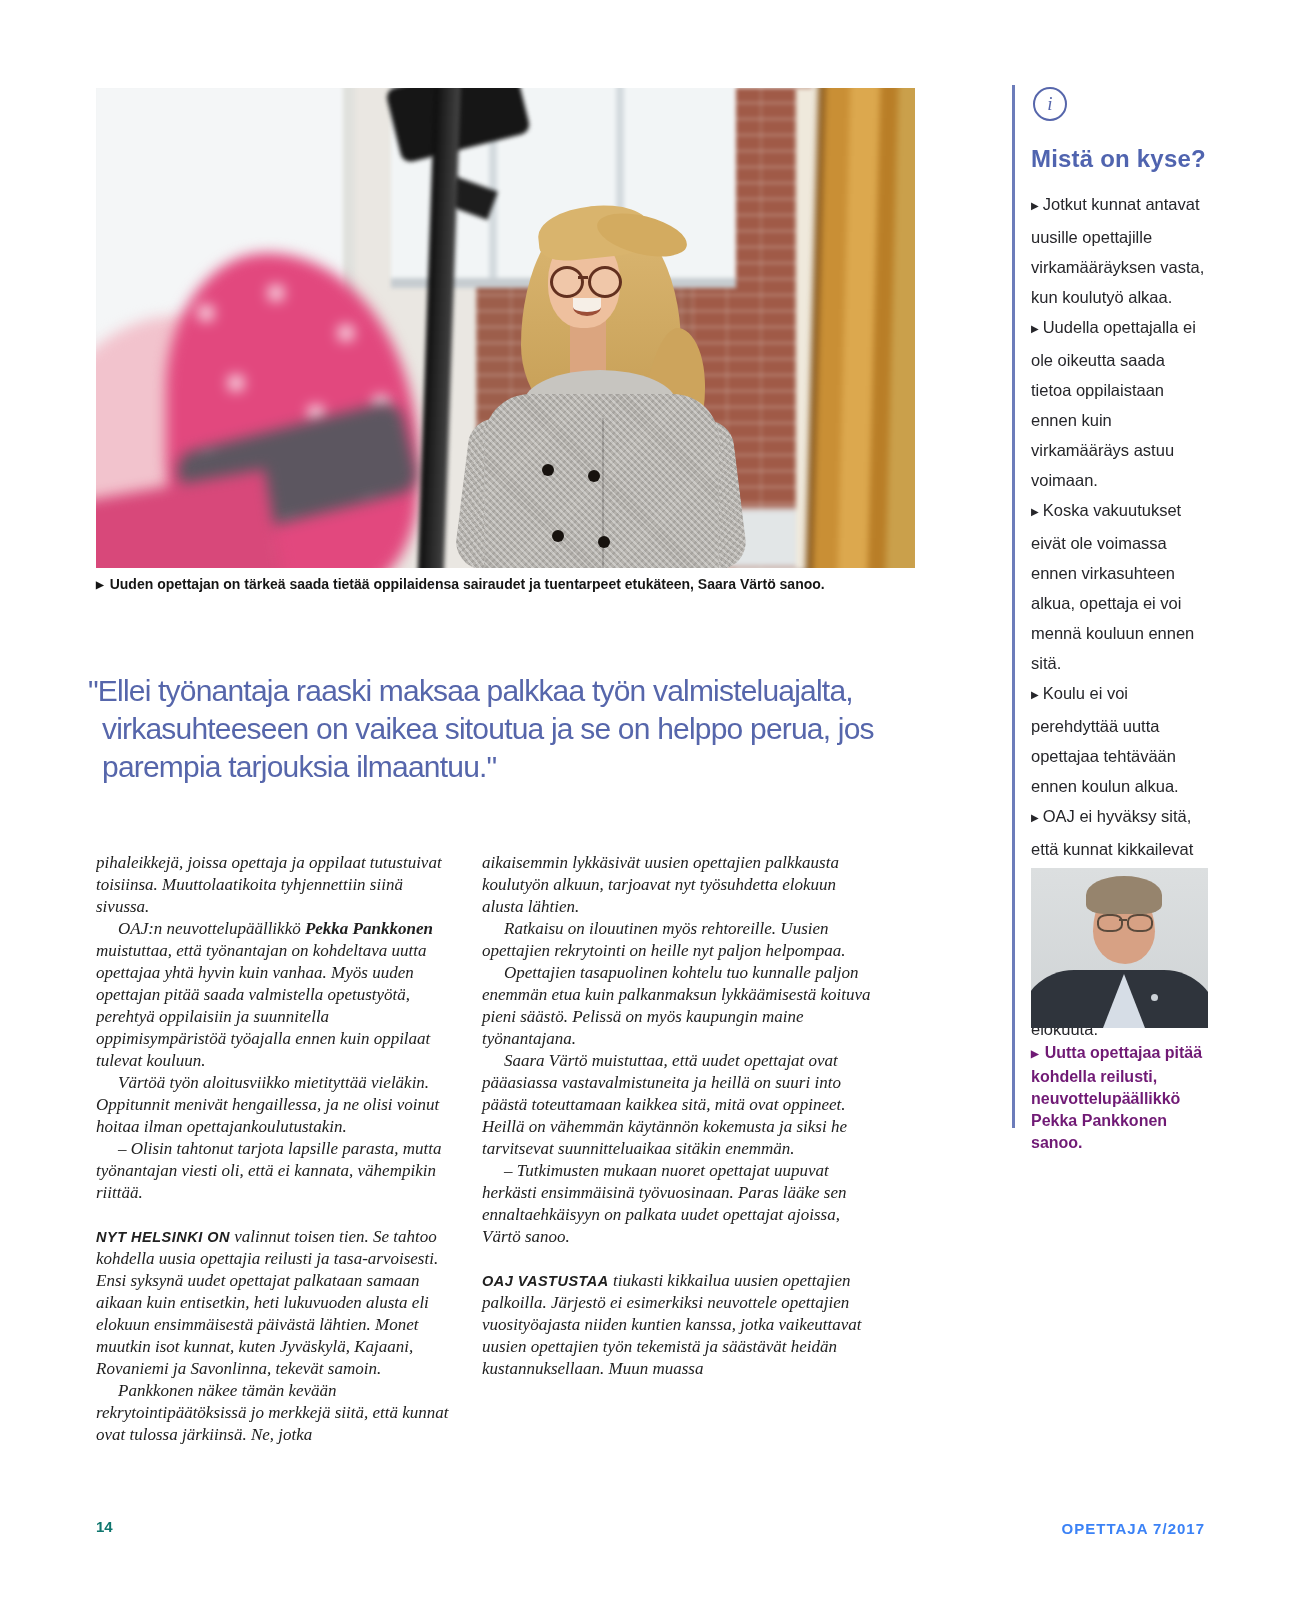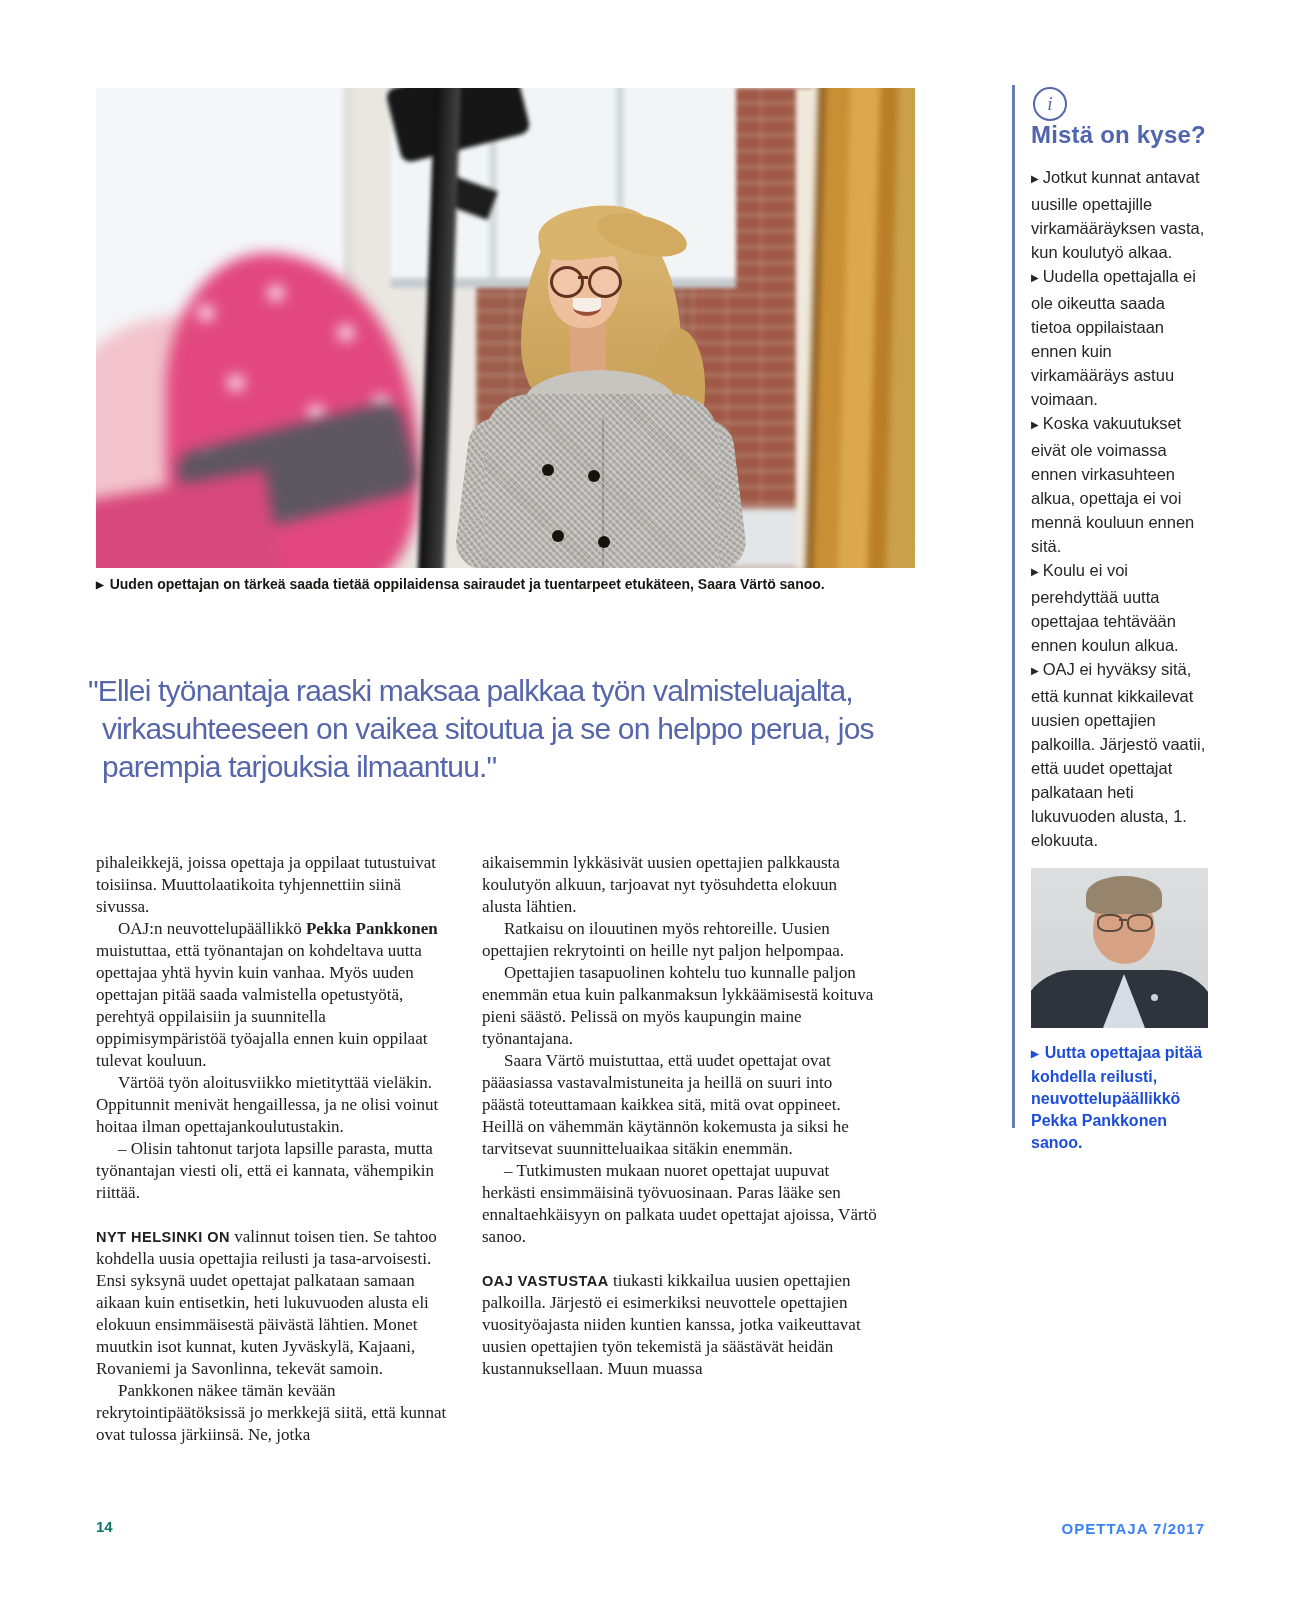--- a/index.html
+++ b/index.html
@@ -67,49 +67,49 @@
   
   .hero-caption{position:absolute;left:96px;top:576px;width:900px;font-size:14px;font-weight:700;white-space:nowrap;color:#161615;}
   .tri{font-size:10px;margin-right:6px;position:relative;top:-1px;}
   .pull-quote{position:absolute;left:88px;top:672px;width:860px;color:#5666ab;
     font-size:30px;line-height:38px;letter-spacing:-0.8px;font-weight:400;}
   .pull-quote .pq{white-space:nowrap;padding-left:14px;}
   .pull-quote .pq.first{padding-left:0;}
 
   
   .article{position:absolute;left:96px;top:852px;width:782px;height:625px;overflow:hidden;display:flex;gap:26px;
-    font-family:"Liberation Serif",serif;font-size:17px;line-height:22px;color:#202020;}
+    font-family:"Liberation Serif",serif;font-size:17px;line-height:22px;color:#202020;font-style:italic;}
   .col1{width:360px;}
   .col2{width:396px;}
   .article p{margin:0;}
   .article p.ind{text-indent:22px;}
   .article p.sect{margin-top:22px;}
   .kicker{font-family:"Liberation Sans",sans-serif;font-weight:700;font-size:14.5px;letter-spacing:.5px;margin-top:32px;}
 
   
   .sidebar{position:absolute;left:1012px;top:85px;width:196px;height:1043px;border-left:3px solid #6c7cba;padding-left:16px;box-sizing:border-box;}
   .info-icon{width:30px;height:30px;border:2px solid #5666ab;border-radius:50%;color:#5666ab;
     display:flex;align-items:center;justify-content:center;font-size:19px;font-family:"Liberation Serif",serif;font-style:italic;margin:2px 0 0 2px;}
-  .sb-title{color:#5064af;font-size:24px;font-weight:700;letter-spacing:.2px;}
-  .sb-bullets{margin-top:16px;font-size:16.5px;line-height:24px;color:#26262a;}
+  .sb-title{margin-top:24px;color:#5064af;font-size:24px;font-weight:700;letter-spacing:.2px;}
+  .sb-bullets{margin-top:16px;font-size:16.5px;line-height:30px;color:#26262a;}
   .sb-bullets .bullet{margin:0;}
   .sb-bullets .tri{font-size:10px;margin-right:4px;}
 
   .portrait{position:absolute;left:16px;top:783px;width:177px;height:160px;overflow:hidden;background:linear-gradient(180deg,#dcdfe0,#cfd3d5);}
   .portrait .abs{position:absolute;}
   .pk-suit{left:-12px;top:102px;width:200px;height:70px;background:#2f343c;border-radius:55px 55px 0 0;}
   .pk-shirt{left:72px;top:106px;width:42px;height:54px;background:#d6dde6;clip-path:polygon(50% 0,0 100%,100% 100%);}
   .pk-head{left:62px;top:18px;width:62px;height:78px;background:#d7a184;border-radius:46% 54% 48% 52%/58% 58% 42% 42%;}
   .pk-hair{left:55px;top:8px;width:76px;height:38px;background:#96846d;border-radius:50% 50% 25% 25%;}
   .pk-glass{width:22px;height:14px;border:2px solid #5a4a3c;border-radius:40%;}
   .pk-glass-l{left:66px;top:46px;}
   .pk-glass-r{left:96px;top:46px;}
   .pk-bridge{left:88px;top:51px;width:8px;height:2px;background:#5a4a3c;}
   .pk-pin{left:120px;top:126px;width:7px;height:7px;border-radius:50%;background:#cdd2d8;}
-  .portrait-caption{position:absolute;left:16px;top:957px;width:182px;font-size:16px;line-height:22px;font-weight:700;color:#1d4ed8;}
+  .portrait-caption{position:absolute;left:16px;top:957px;width:182px;font-size:16px;line-height:22px;font-weight:700;color:#701a75;}
 
   
   .footer-pageno{position:absolute;left:96px;top:1518px;font-size:15px;font-weight:700;color:#0f766e;}
   .footer-issue{position:absolute;right:108px;top:1520px;font-size:15px;font-weight:700;letter-spacing:1px;color:#3b82f6;}
 </style>
 </head>
 <body>
 
 <div class="page">
 

